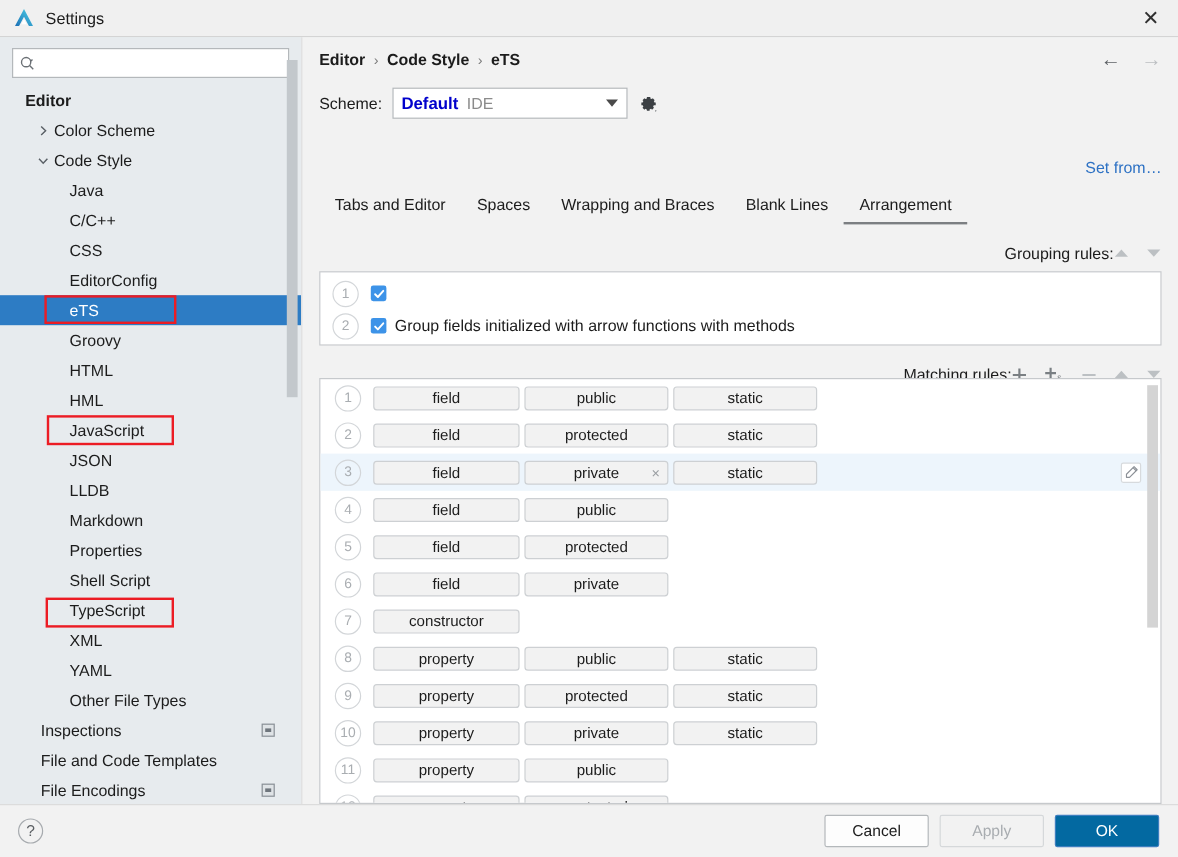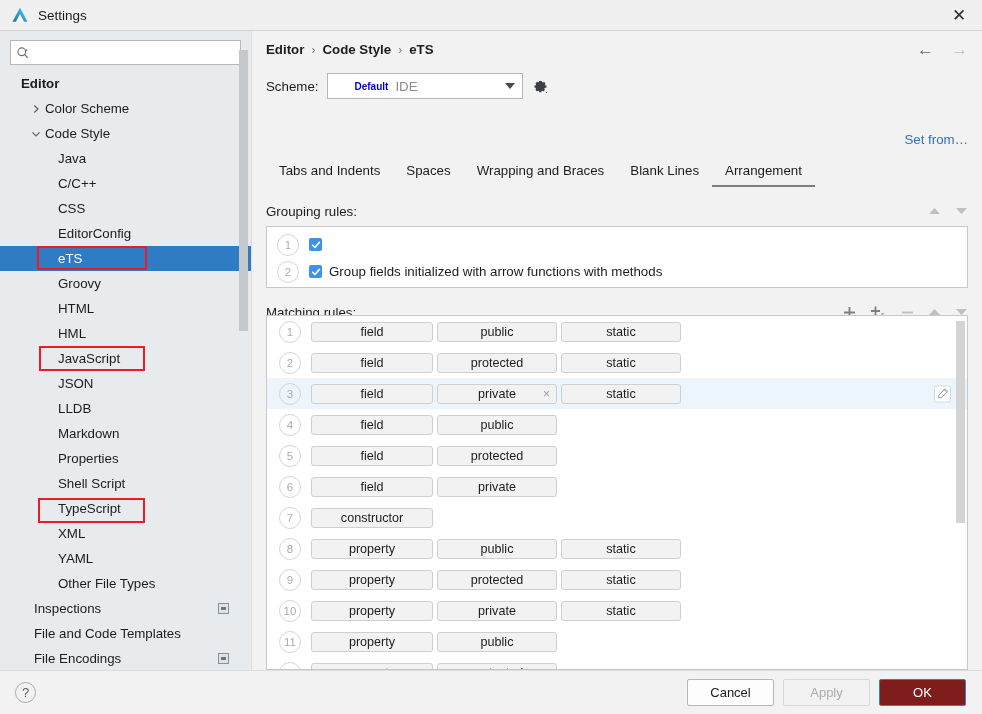--- a/index.html
+++ b/index.html
@@ -95,21 +95,21 @@
 
   #scheme-row {
     position:absolute; left:14px; top:42px;
     display:flex; align-items:center; gap:9px;
   }
   #scheme-label { font-size:13.3px; }
   #scheme-select {
     width:196px; height:26px; background:#fff; border:1px solid #b4b8bb;
     display:flex; align-items:center; padding:0 6px; position:relative;
   }
-  #scheme-name { color:#0000cc; font-weight:bold; font-size:10px;margin-left:20px; }
+  #scheme-name { color:#0000cc; font-weight:bold; font-size:14px; }
   #scheme-sub  { color:#8b8b8b; font-size:13.3px; margin-left:7px; }
   #scheme-caret {
     position:absolute; right:7px; top:50%; transform:translateY(-50%);
     width:0;height:0;border-left:5px solid transparent;
     border-right:5px solid transparent;border-top:6px solid #4a4a4a;
   }
   #scheme-gear { width:17px;height:17px; cursor:default; }
 
   #set-from {
     position:absolute; right:14px; top:101px;
@@ -126,21 +126,21 @@
   }
   .tab.active { border-bottom:2px solid #7c7f82; }
 
   #panel-area {
     position:absolute; left:0; right:0; top:159px; bottom:0;
     overflow:hidden;
   }
 
   .section-head {
     display:flex; align-items:center; padding:0 14px;
-    height:26px; margin-top:8px;
+    height:26px; margin-top:8px;text-align:right;
   }
   .section-head .label { font-size:13.3px; flex:1; }
   .section-tools { display:flex; align-items:center; gap:14px; }
   .tool-ico { cursor:default; display:flex; align-items:center; }
 
   #grouping-box {
     margin:2px 14px 0 14px; background:#fff;
     border:1px solid #c6c9cc; height:62px; padding-top:4px;
   }
   .rule-row { display:flex; align-items:center; height:27px; padding-left:10px; }
@@ -201,21 +201,21 @@
   }
   #btn-group { margin-left:auto; margin-right:16px; display:flex; gap:9px; }
   .btn {
     height:27px; min-width:87px; font-size:13px;
     font-family:"Liberation Sans", sans-serif;
     border:1px solid #b4b8bb; background:#fdfdfd; color:#1c1c1c;
     display:flex;align-items:center;justify-content:center;cursor:default;
     border-radius:2px;
   }
   .btn.disabled { color:#a8acb0; background:#f2f2f2; border-color:#d5d8da; }
-  .btn.primary { background:#7f1d1d; border-color:#3d7ebf; color:#fff; }
+  .btn.primary { background:#0369a1; border-color:#3d7ebf; color:#fff; }
 
   
   .annot {
     position:absolute; border:2px solid #ec1c24; pointer-events:none;
   }
 </style>
 </head>
 <body>
 
 <div id="titlebar">
@@ -360,21 +360,21 @@
       <svg id="scheme-gear" viewBox="0 0 20 20">
         <path fill="#3c4044" d="M10 6.2a3.8 3.8 0 1 0 0 7.6 3.8 3.8 0 0 0 0-7.6zm0 5.8a2 2 0 1 1 0-4 2 2 0 0 1 0 4z"></path>
         <path fill="#3c4044" d="M17 8.8h-1.3a5.9 5.9 0 0 0-.6-1.5l.9-.9-1.9-1.9-.9.9a5.9 5.9 0 0 0-1.5-.6V3.4H8.3v1.4c-.5.1-1 .3-1.5.6l-.9-.9-1.9 1.9.9.9c-.3.5-.5 1-.6 1.5H2.9v2.7h1.4c.1.5.3 1 .6 1.5l-.9.9 1.9 1.9.9-.9c.5.3 1 .5 1.5.6v1.3h2.7v-1.3c.5-.1 1-.4 1.5-.6l.9.9 1.9-1.9-.9-.9c.3-.5.5-1 .6-1.5H17V8.8z"></path>
         <path fill="#3c4044" d="M16.2 16.6l1.6 0 -.8 1.3z"></path>
       </svg>
     </div>
 
     <div id="set-from">Set from…</div>
 
     <div id="tabs">
-        <div class="tab">Tabs and Indents</div>
+        <div class="tab">Tabs and Editor</div>
         <div class="tab">Spaces</div>
         <div class="tab">Wrapping and Braces</div>
         <div class="tab">Blank Lines</div>
         <div class="tab active">Arrangement</div>
       </div>
 
     <div id="panel-area">
 
       <div class="section-head">
         <span class="label">Grouping rules:</span>

